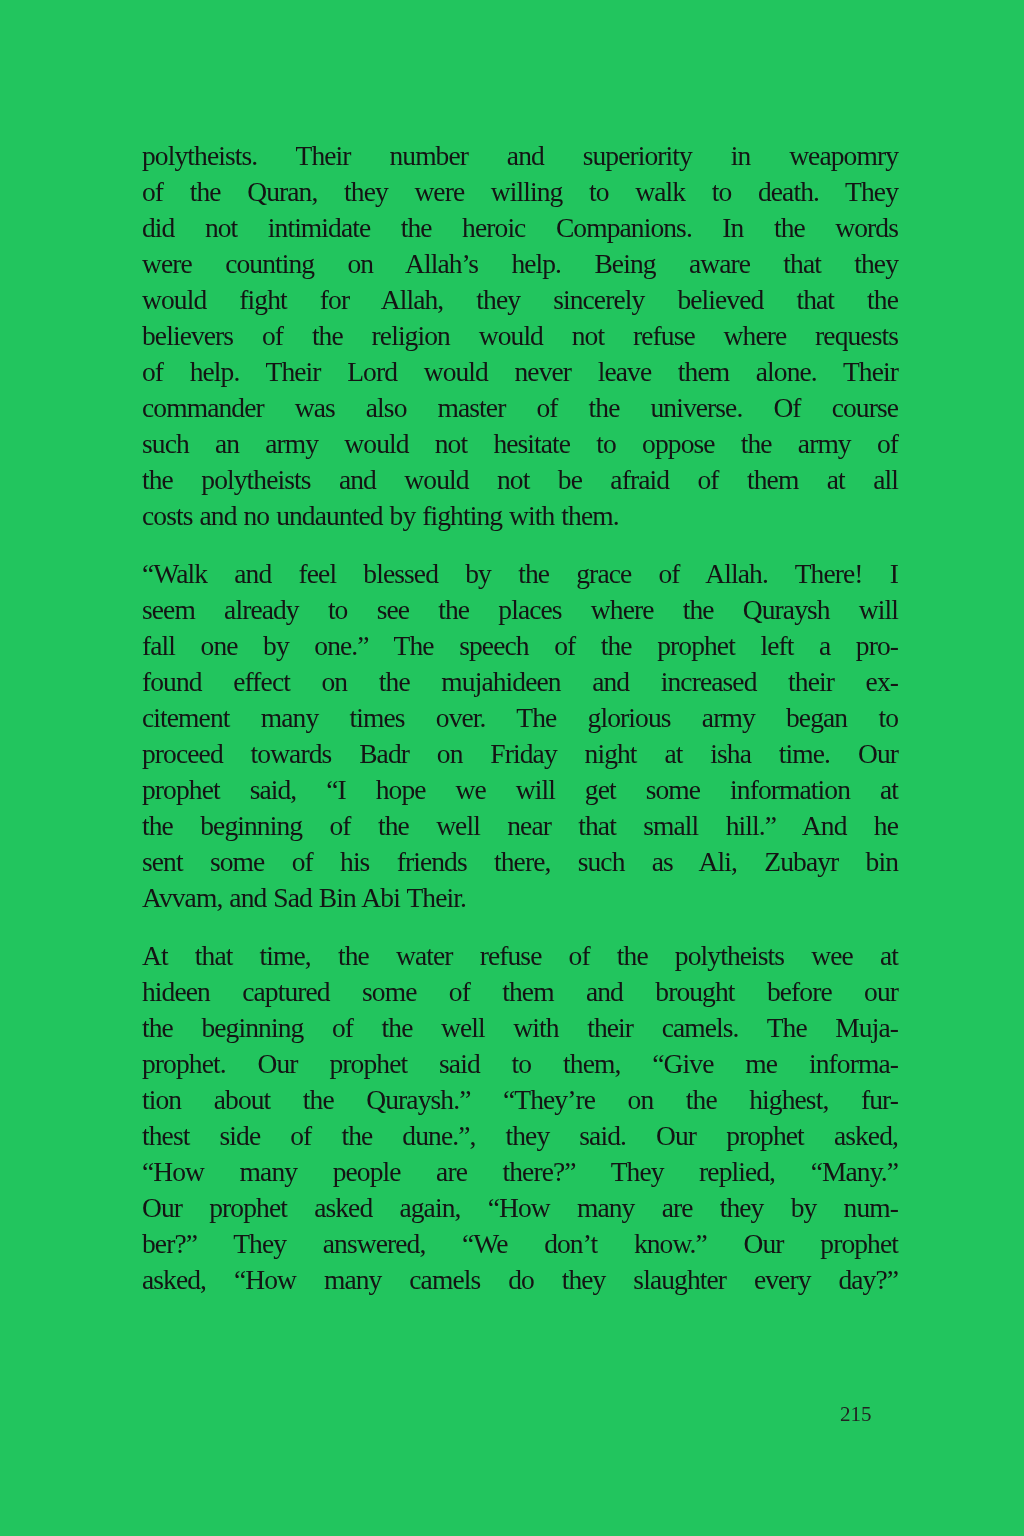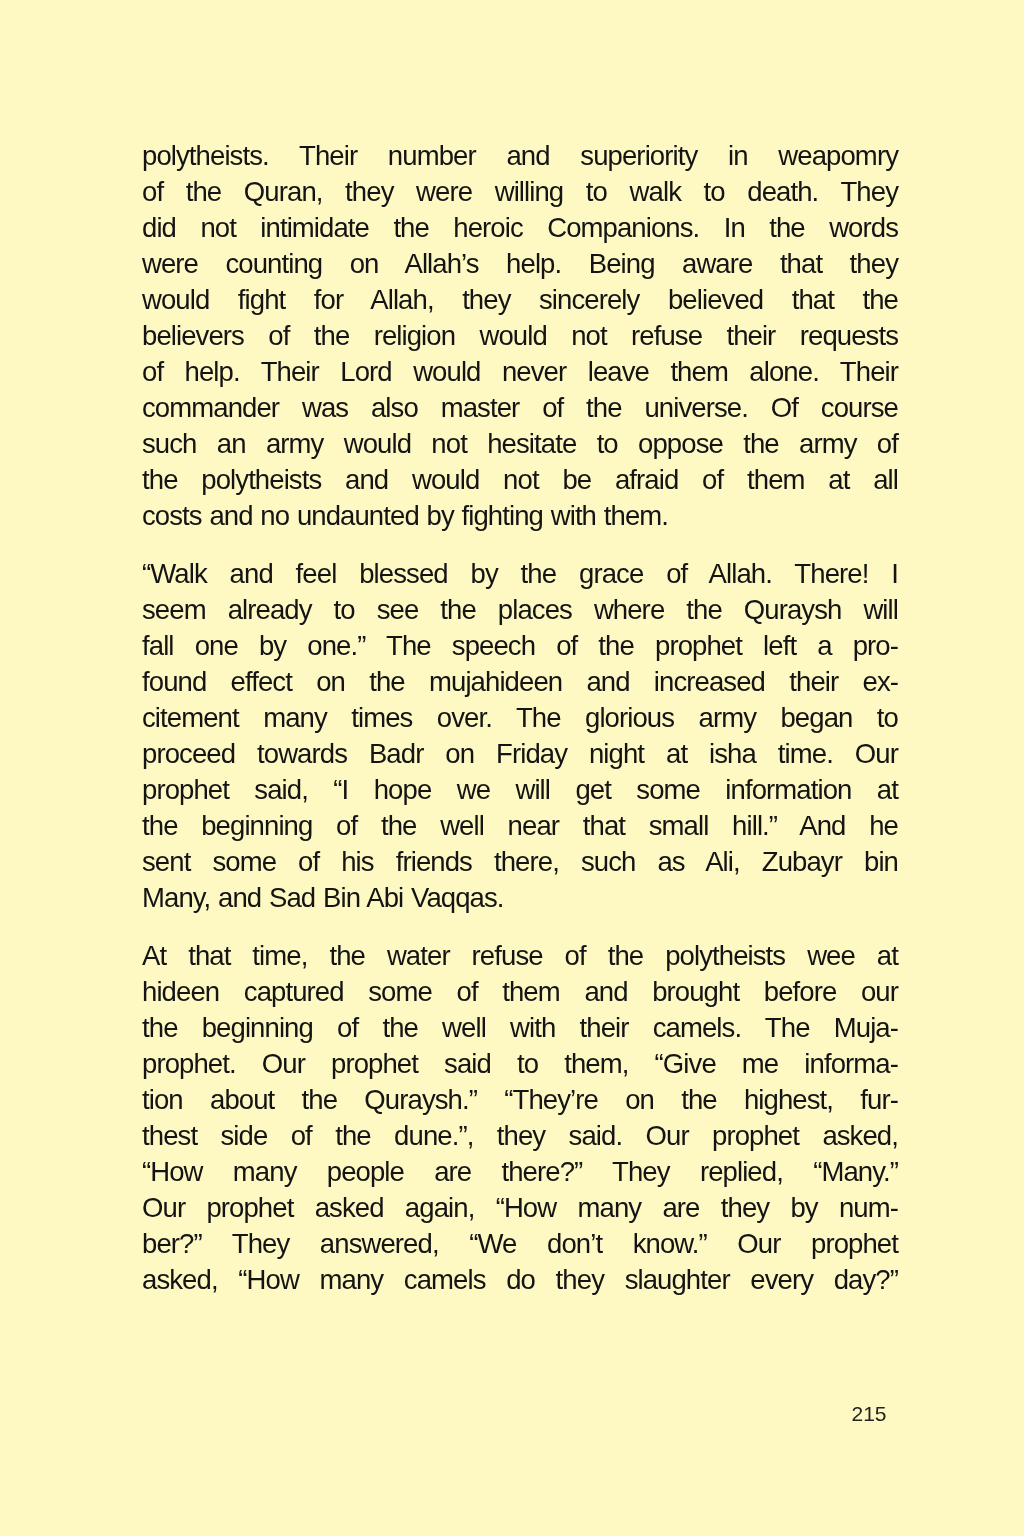--- a/index.html
+++ b/index.html
@@ -13,21 +13,22 @@
       position: relative;
       overflow: hidden;
       font-family: "Liberation Sans", sans-serif;
       color: #141414;
     }
     .page {
       position: absolute;
       left: 0; top: 0;
       width: 1024px;
       height: 1536px;
-      background: #fef9c3;
+      background: #22c55e;
+      font-family: Liberation Serif, serif;
     }
     .body-text {
       position: absolute;
       left: 142px;
       top: 138px;
       width: 756px;
     }
     .para {
       margin: 0 0 22px 0;
     }
@@ -44,57 +45,57 @@
       overflow: visible;
     }
     .line.last {
       text-align-last: left;
     }
     .page-number {
       position: absolute;
       left: 840px;
       top: 1402px;
       width: 58px;
-      text-align: center;
+      text-align: left;
       font-size: 21px;
       line-height: 24px;
       color: #222222;
     }
   </style>
 </head>
 <body>
 
 <div class="page">
   <div class="body-text">
 
     <div class="para">
       <span class="line">polytheists. Their number and superiority in weapomry</span>
       <span class="line">of the Quran, they were willing to walk to death. They</span>
       <span class="line">did not intimidate the heroic Companions. In the words</span>
       <span class="line">were counting on Allah’s help. Being aware that they</span>
       <span class="line">would fight for Allah, they sincerely believed that the</span>
-      <span class="line">believers of the religion would not refuse their requests</span>
+      <span class="line">believers of the religion would not refuse where requests</span>
       <span class="line">of help. Their Lord would never leave them alone. Their</span>
       <span class="line">commander was also master of the universe. Of course</span>
       <span class="line">such an army would not hesitate to oppose the army of</span>
       <span class="line">the polytheists and would not be afraid of them at all</span>
       <span class="line last">costs and no undaunted by fighting with them.</span>
     </div>
 
     <div class="para">
       <span class="line">“Walk and feel blessed by the grace of Allah. There! I</span>
       <span class="line">seem already to see the places where the Quraysh will</span>
       <span class="line">fall one by one.” The speech of the prophet left a pro-</span>
       <span class="line">found effect on the mujahideen and increased their ex-</span>
       <span class="line">citement many times over. The glorious army began to</span>
       <span class="line">proceed towards Badr on Friday night at isha time. Our</span>
       <span class="line">prophet said, “I hope we will get some information at</span>
       <span class="line">the beginning of the well near that small hill.” And he</span>
       <span class="line">sent some of his friends there, such as Ali, Zubayr bin</span>
-      <span class="line last">Many, and Sad Bin Abi Vaqqas.</span>
+      <span class="line last">Avvam, and Sad Bin Abi Their.</span>
     </div>
 
     <div class="para">
       <span class="line">At that time, the water refuse of the polytheists wee at</span>
       <span class="line">hideen captured some of them and brought before our</span>
       <span class="line">the beginning of the well with their camels. The Muja-</span>
       <span class="line">prophet. Our prophet said to them, “Give me informa-</span>
       <span class="line">tion about the Quraysh.” “They’re on the highest, fur-</span>
       <span class="line">thest side of the dune.”, they said. Our prophet asked,</span>
       <span class="line">“How many people are there?” They replied, “Many.”</span>

